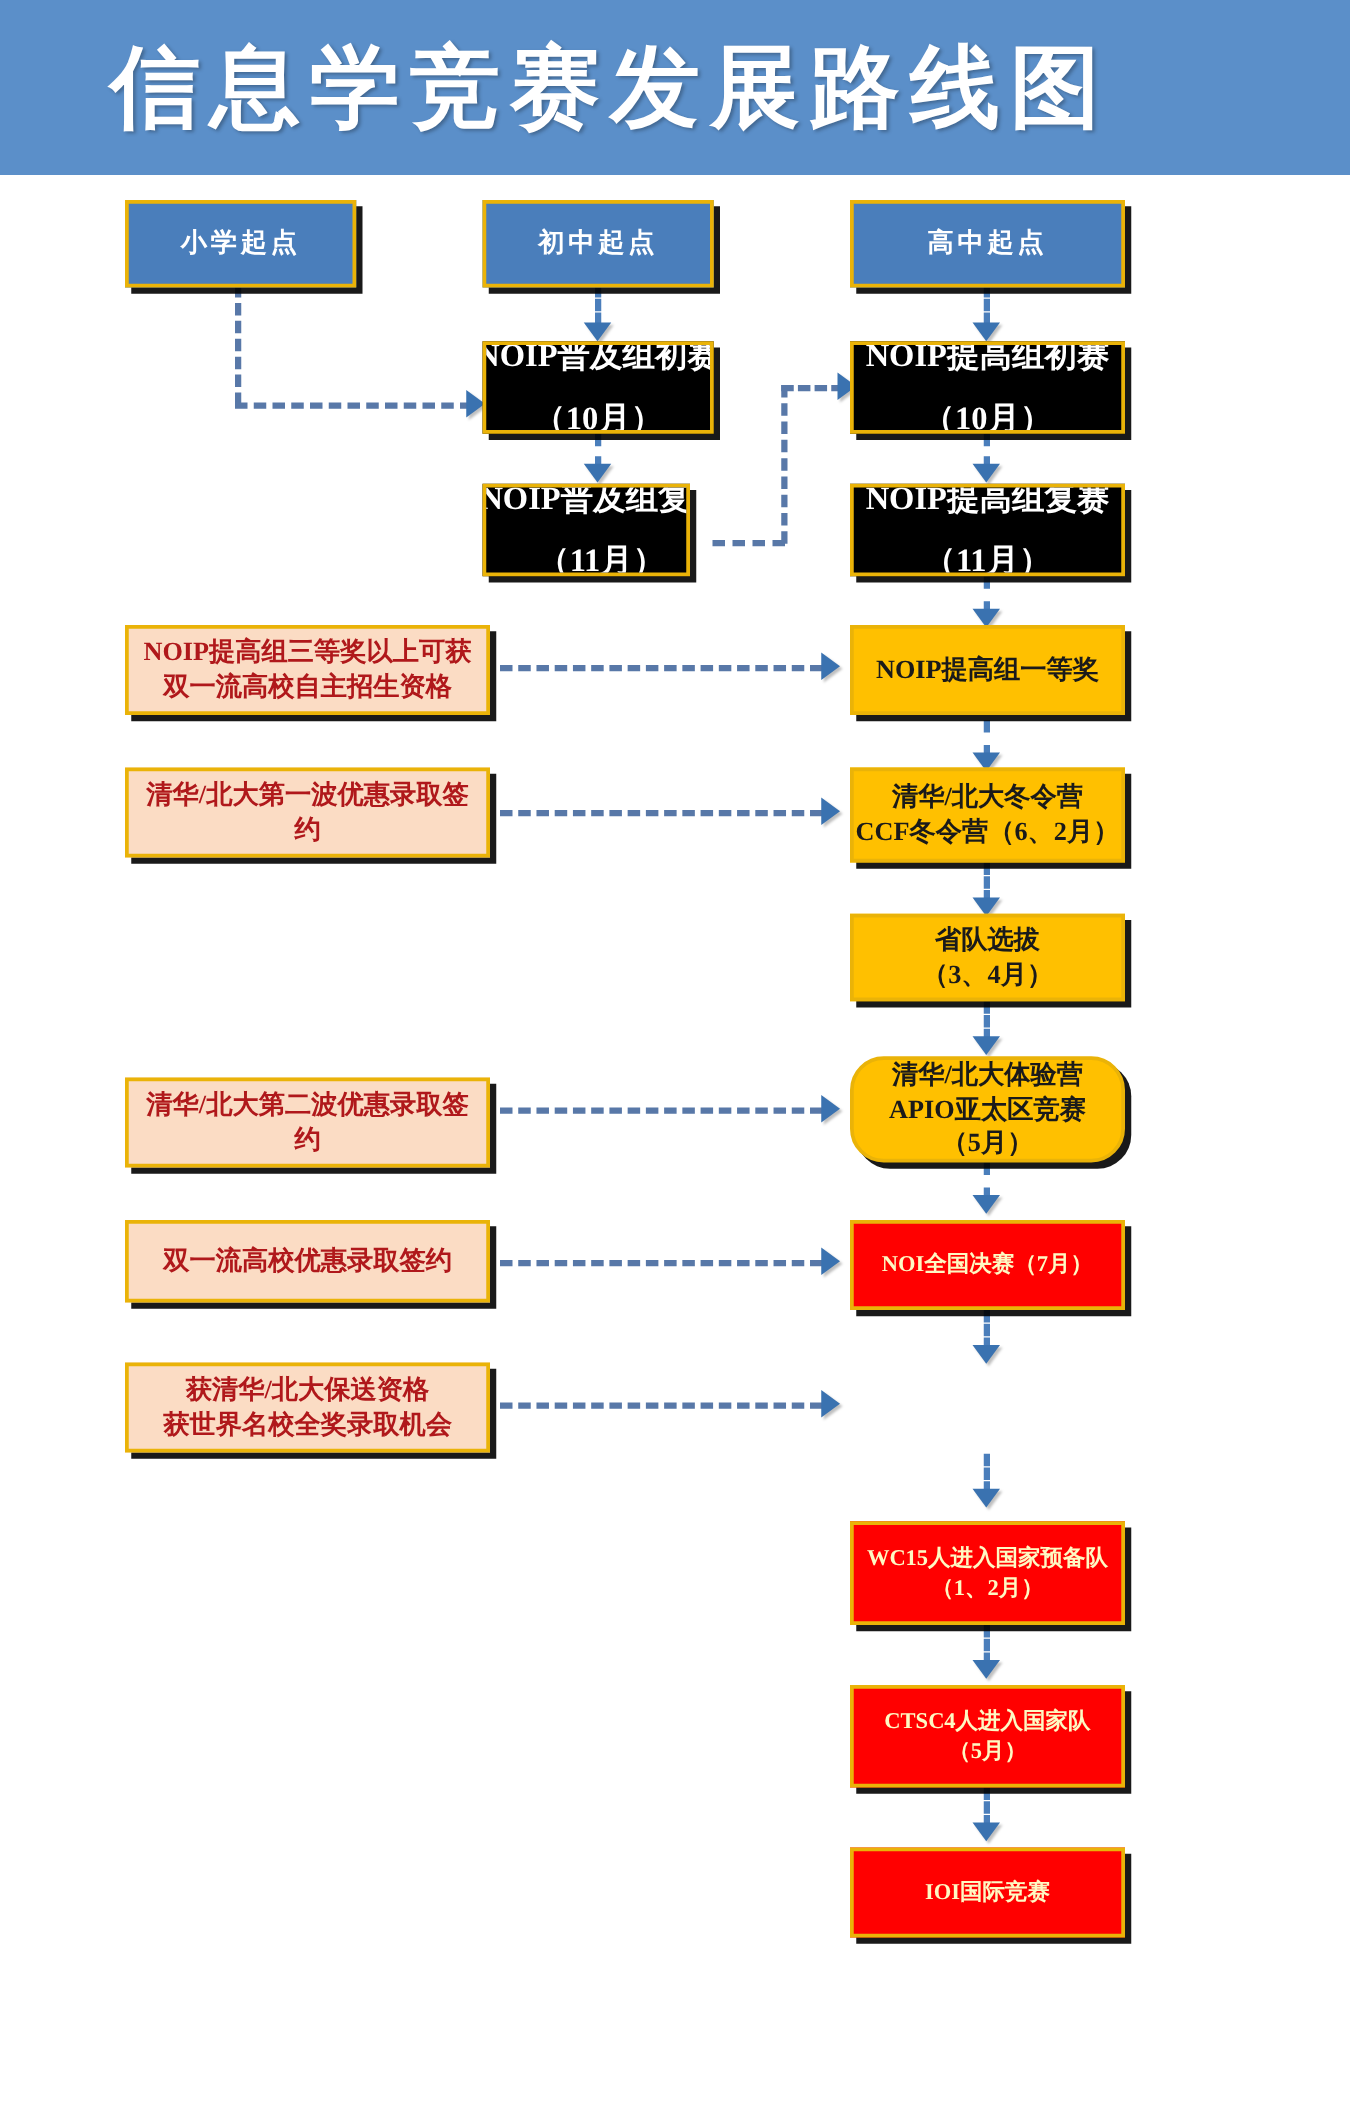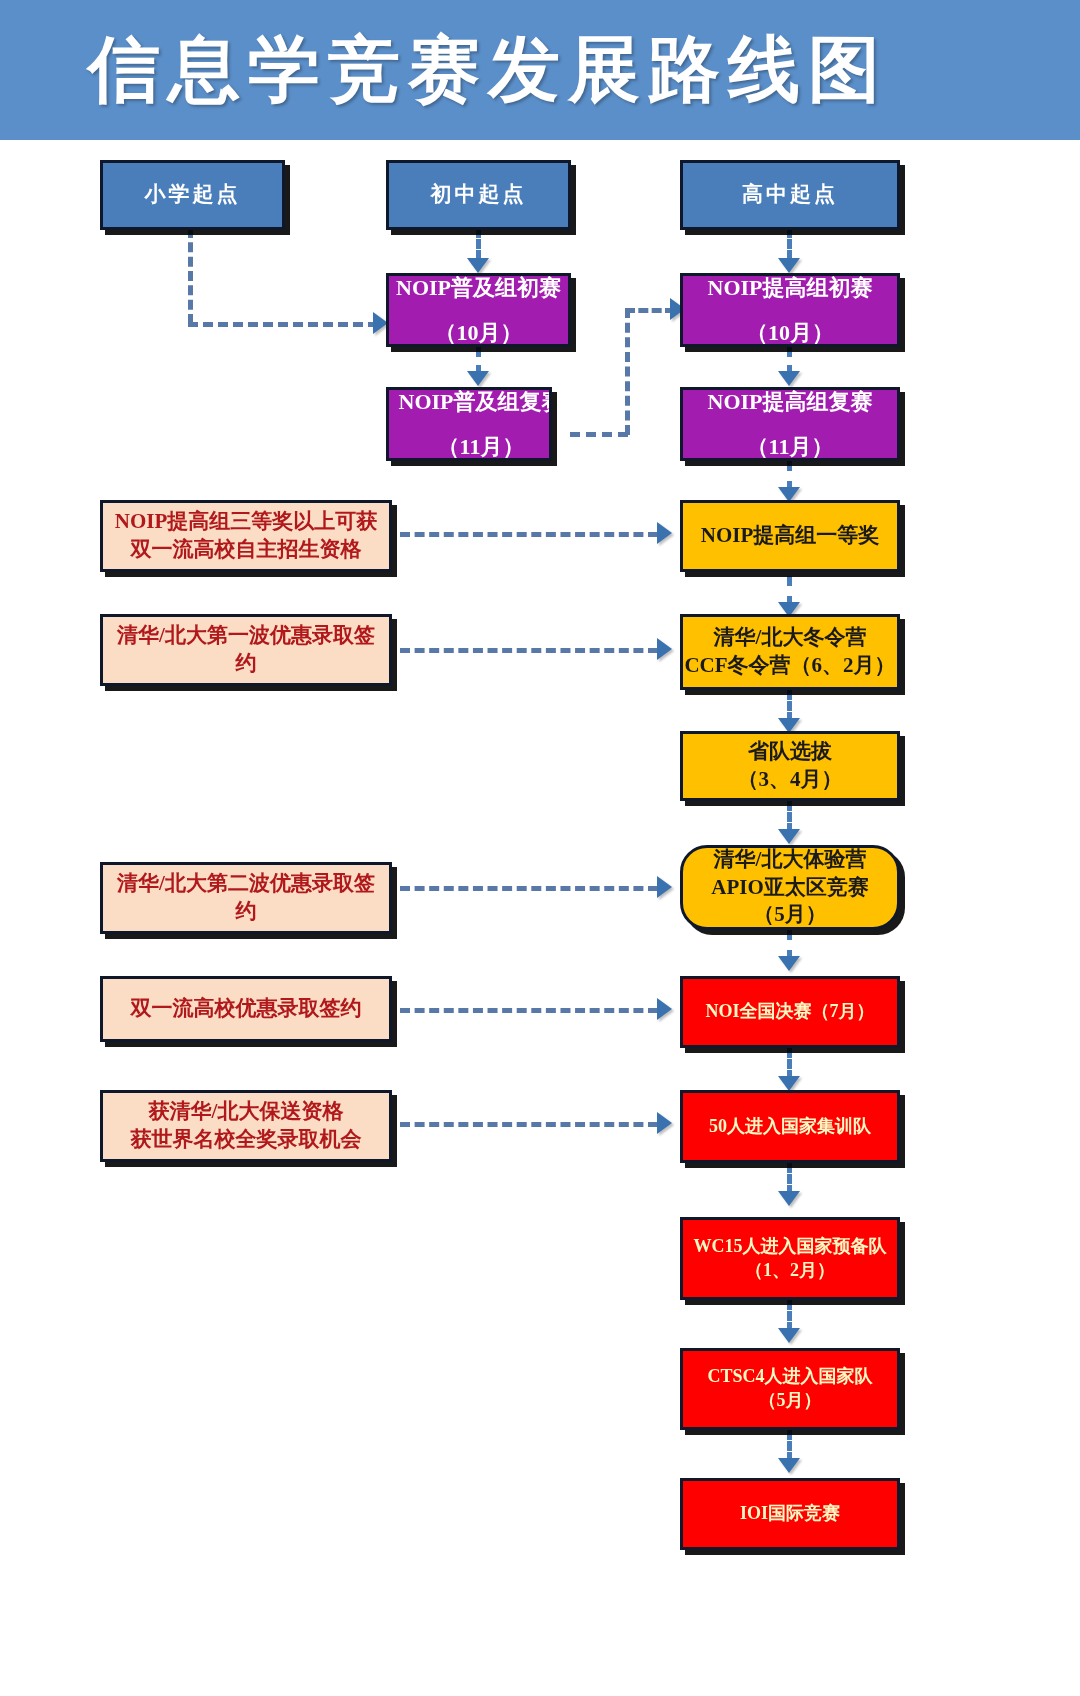--- a/index.html
+++ b/index.html
@@ -38,36 +38,36 @@
     letter-spacing: 8px;
     margin-left: 88px;
     text-shadow: 2px 2px 3px rgba(0,0,0,0.28);
     white-space: nowrap;
   }
 
   
   .node {
     position: absolute;
     box-sizing: border-box;
-    border: 3px solid #0f172a;
+    border: 3px solid #eab308;
     display: flex;
     flex-direction: column;
     align-items: center;
     justify-content: center;
     text-align: center;
     line-height: 1.32;
     font-weight: bold;
     box-shadow: 5px 5px 0 rgba(0,0,0,0.9);
     padding: 2px 6px;
     overflow: hidden;
   }
   .node .line { display: block; white-space: nowrap; }
 
   .node.blue   { background: #4A7EBB; color: #ffffff; font-size: 21px; letter-spacing: 3px;}
-  .node.green  { background: #a21caf; color: #ffffff; font-size: 22px; gap: 16px; }
+  .node.green  { background: #000000; color: #ffffff; font-size: 26px; gap: 16px; }
   .node.yellow { background: #FFC000; color: #1a1a1a; font-size: 21px; }
   .node.red    { background: #FF0000; color: #fef9c3; font-size: 18px; }
   .node.peach  { background: #FBDCC4; color: #B0181B; font-size: 21px; }
 
   
   .conn {
     position: absolute;
     pointer-events: none;
   }
   .dash-v {
@@ -249,23 +249,20 @@
 
   <div class="node red" style="left:680px; top:976px; width:220px; height:72px;">
     <span class="line">NOI全国决赛（7月）</span>
   </div>
 
   <div class="node peach" style="left:100px; top:1090px; width:292px; height:72px;">
     <span class="line">获清华/北大保送资格</span>
     <span class="line">获世界名校全奖录取机会</span>
   </div>
 
-  <div class="node red" style="left:680px; top:1090px; width:220px; height:73px;">
-    <span class="line">50人进入国家集训队</span>
-  </div>
 
   <div class="node red" style="left:680px; top:1217px; width:220px; height:83px;">
     <span class="line">WC15人进入国家预备队</span>
     <span class="line">（1、2月）</span>
   </div>
 
   <div class="node red" style="left:680px; top:1348px; width:220px; height:82px;">
     <span class="line">CTSC4人进入国家队</span>
     <span class="line">（5月）</span>
   </div>

